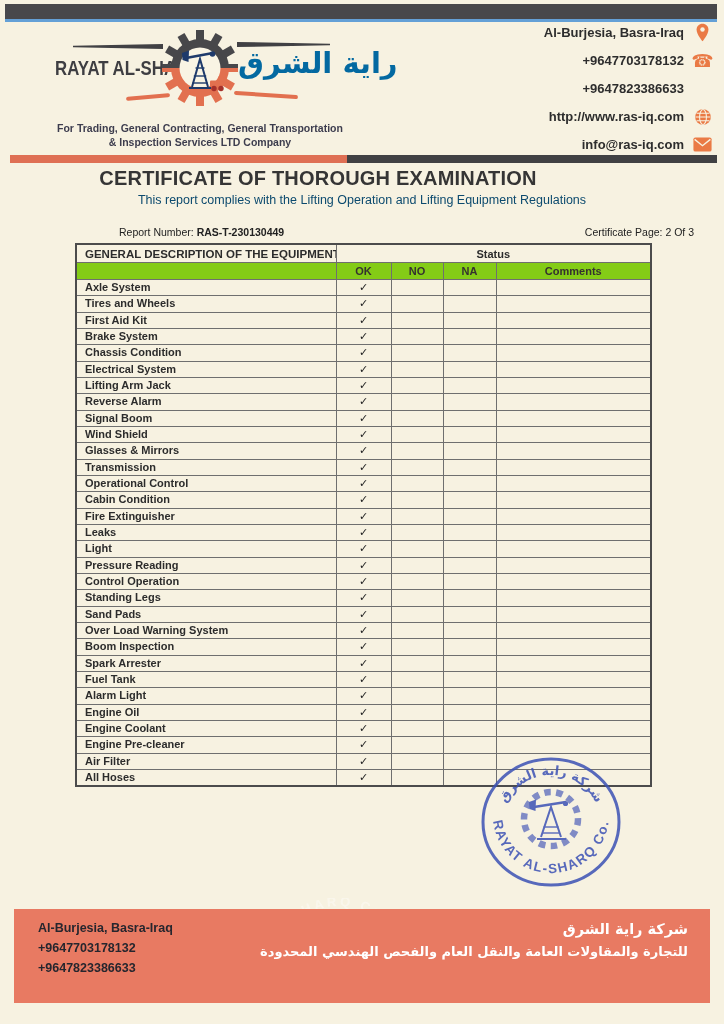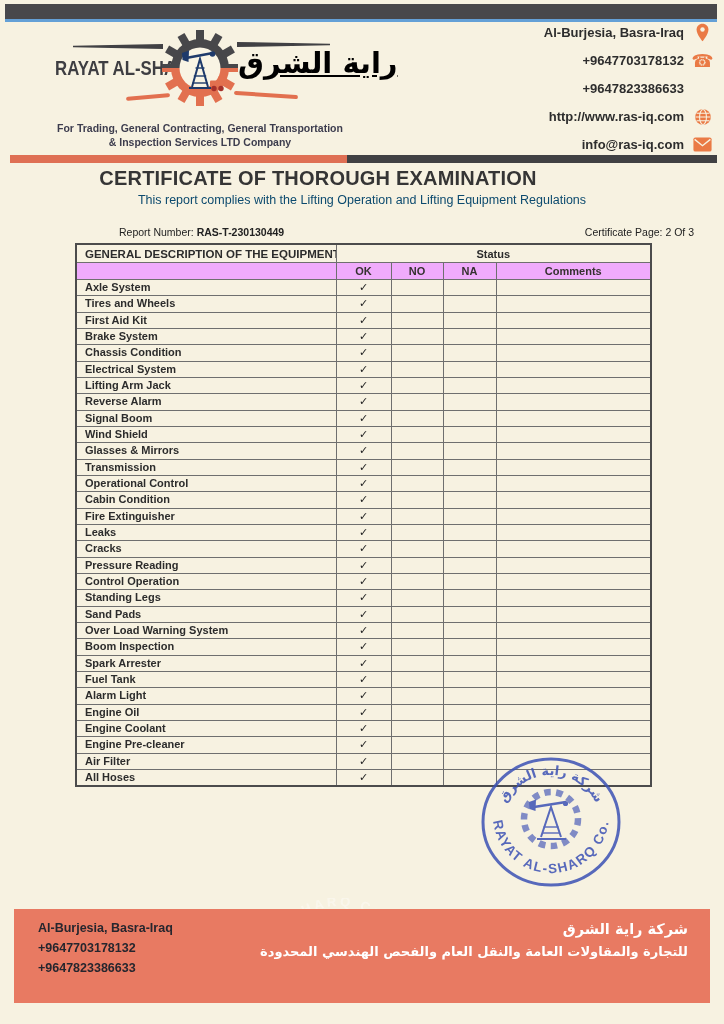--- a/index.html
+++ b/index.html
@@ -6,22 +6,22 @@
   .page{position:relative;width:724px;height:1024px;background:#f7f2e1;
         font-family:"Liberation Sans",sans-serif;overflow:hidden;margin:0 auto;}
 
   
   .top-bar{position:absolute;left:5px;top:4px;width:712px;height:15px;
            background:#48484b;border-bottom:3px solid #64a0d6;}
 
   
   .name-en{position:absolute;left:55px;top:56px;font-size:21px;font-weight:bold;color:#3e3e42;
            transform:scaleX(.80);transform-origin:left center;white-space:nowrap;}
-  .name-ar{position:absolute;left:238px;top:46px;font-size:29px;font-weight:bold;color:#000000;
-           font-family:"DejaVu Sans",sans-serif;white-space:nowrap;text-decoration:underline;}
+  .name-ar{position:absolute;left:238px;top:46px;font-size:29px;font-weight:bold;color:#0369a1;
+           font-family:"DejaVu Sans",sans-serif;white-space:nowrap;}
   .logo-svg{position:absolute;left:156px;top:23px;}
   .line-dark-left{position:absolute;left:73px;top:44px;width:90px;height:5px;background:#414144;
            clip-path:polygon(0 35%,100% 0,100% 100%,0 65%);}
   .line-dark-right{position:absolute;left:237px;top:42px;width:93px;height:5px;background:#414144;
            clip-path:polygon(0 0,100% 35%,100% 65%,0 100%);}
   .line-orange-left{position:absolute;left:126px;top:95px;width:44px;height:3.5px;background:#e2704f;
            border-radius:2px;transform:rotate(-5deg);}
   .line-orange-right{position:absolute;left:234px;top:93px;width:64px;height:3.5px;background:#e2704f;
            border-radius:2px;transform:rotate(4deg);}
   .tagline{position:absolute;left:28px;top:121px;width:344px;text-align:center;
@@ -48,21 +48,21 @@
               justify-content:space-between;font-size:10.5px;color:#222;margin-left:44px;}
   .report-row b{font-weight:bold;}
 
   
   .cert-table{position:absolute;left:75px;top:243px;width:575px;border-collapse:collapse;
               table-layout:fixed;border:2px solid #4c4c4c;}
   .cert-table th,.cert-table td{border:1px solid #6f6f6f;padding:0;font-size:11px;color:#2c2c2c;
               overflow:hidden;white-space:nowrap;}
   .cert-table thead th{height:17px;font-weight:bold;}
   .cert-table th.desc-h{text-align:left;padding-left:8px;font-size:11.5px;}
-  .cert-table tr.sub-head th{background:#f0abfc;height:16px;color:#35312f;}
+  .cert-table tr.sub-head th{background:#84cc16;height:16px;color:#35312f;}
   .cert-table tbody td{height:15.34px;line-height:15px;}
   .cert-table td.desc{font-weight:bold;padding-left:8px;text-align:left;}
   .cert-table td.mark{text-align:center;font-size:11px;color:#222;}
 
   
   .stamp{position:absolute;left:478px;top:755px;opacity:.85;}
   .ghost{position:absolute;left:272px;top:898px;opacity:.38;}
 
   
   .footer{position:absolute;left:14px;top:909px;width:696px;height:94px;background:#e87a62;}
@@ -321,21 +321,21 @@
           <td class="mark"></td>
         </tr>
         <tr>
           <td class="desc">Leaks</td>
           <td class="mark">✓</td>
           <td class="mark"></td>
           <td class="mark"></td>
           <td class="mark"></td>
         </tr>
         <tr>
-          <td class="desc">Cracks</td>
+          <td class="desc">Light</td>
           <td class="mark">✓</td>
           <td class="mark"></td>
           <td class="mark"></td>
           <td class="mark"></td>
         </tr>
         <tr>
           <td class="desc">Pressure Reading</td>
           <td class="mark">✓</td>
           <td class="mark"></td>
           <td class="mark"></td>

